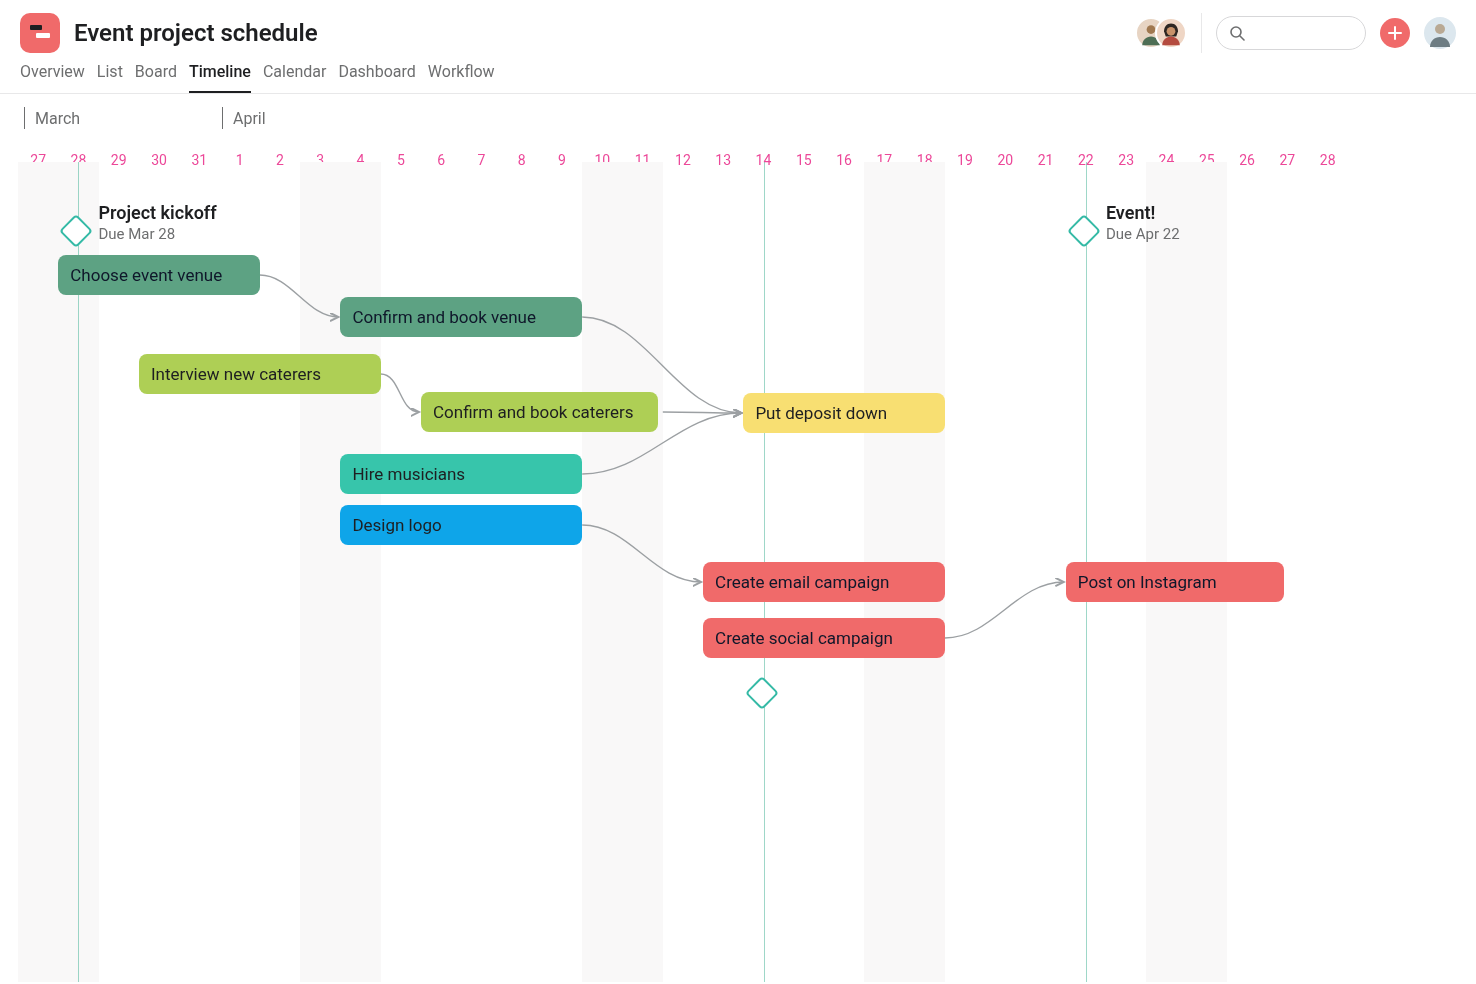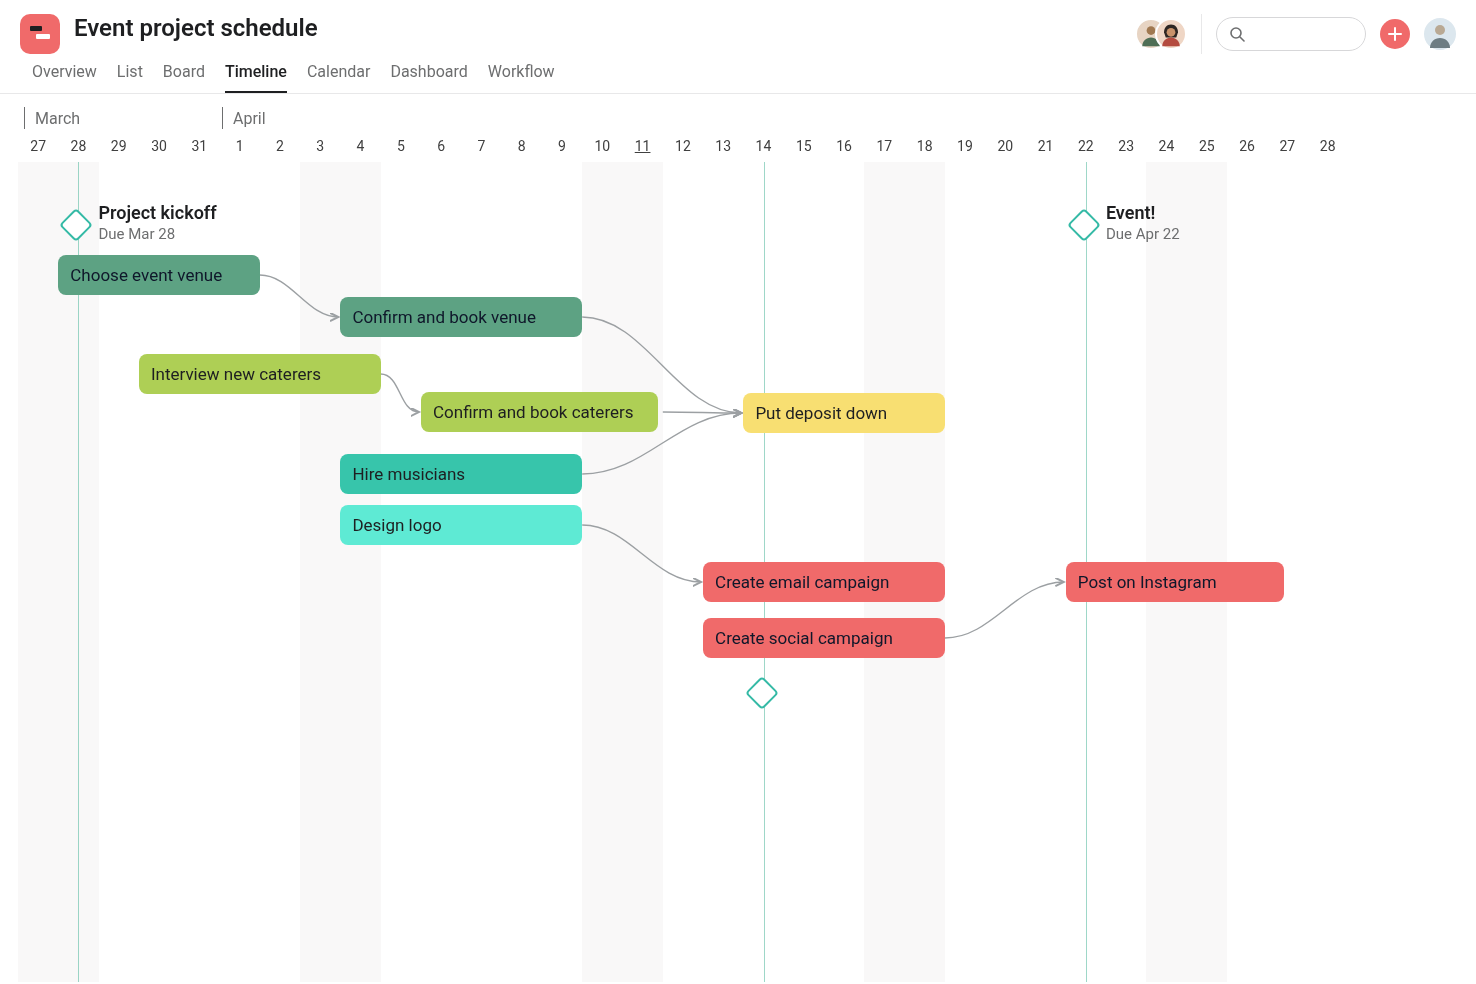--- a/index.html
+++ b/index.html
@@ -8,21 +8,21 @@
     background: #fff;
     color: #1e1f21;
     width: 1476px;
     height: 984px;
     overflow: hidden;
     border-radius: 16px;
   }
   
   .header {
     display: flex;
-    align-items: flex-start;
+    align-items: center;
     padding: 14px 20px 0 20px;
     height: 52px;
   }
   .project-icon {
     width: 40px; height: 40px;
     background: #f06a6a;
     border-radius: 10px;
     display: flex; align-items: center; justify-content: center;
     margin-right: 14px;
     position: relative;
@@ -47,61 +47,61 @@
     display:flex; align-items:center; padding:0 12px; color:#6d6e6f;
   }
   .add-btn {
     width:30px; height:30px; border-radius:50%; background:#f06a6a;
     display:flex; align-items:center; justify-content:center; color:#fff;
     font-size:20px; line-height:1;
   }
   .solo-avatar { width:32px; height:32px; border-radius:50%; }
   
   .tabs {
-    display:flex; gap:20px; padding:10px 20px 0 32px;
+    display:flex; gap:12px; padding:10px 20px 0 20px;
     border-bottom:1px solid #e8e8e9; font-size:16px; color:#6d6e6f;
   }
   .tab { padding-bottom:10px; cursor:pointer; }
   .tab.active { color:#1e1f21; font-weight:500; border-bottom:2px solid #1e1f21; }
   
   .months { position:relative; height:32px; margin-top:6px; }
   .month-label { position:absolute; top:7px; font-size:16px; color:#6d6e6f; display:flex; align-items:center; }
   .month-label::before { content:""; width:1px; height:22px; background:#6d6e6f; margin-right:10px; }
   
   .days-wrap { position:relative; height:30px; }
   .days { position:absolute; left:0; top:0; display:flex; width:100%; }
-  .day { text-align:center; font-size:14px; color:#404040; padding-top:6px; }
+  .day { text-align:center; font-size:14px; color:#ec4899; padding-top:6px;margin-top:14px; }
   
   .timeline-area {
     position:relative; height:820px; overflow:hidden;
   }
   .grid-bg { position:absolute; inset:0; }
   .weekend { position:absolute; top:0; bottom:0; background:#f9f8f8; }
   .svg-lines { position:absolute; inset:0; pointer-events:none; }
   .marker-line { position:absolute; top:0; bottom:0; width:1px; }
   .ml-green { background:#4eb79b; opacity:0.55; }
   .milestone {
-    position:absolute; display:flex; align-items:center; gap:10px;
+    position:absolute; display:flex; align-items:flex-end; gap:10px;
   }
   .diamond {
     width:24px; height:24px; transform:rotate(45deg);
     background:#fff; border:2px solid #35baa6; border-radius:4px;
     margin-top:4px;
   }
   .ms-text .ms-title { font-size:18px; font-weight:600; }
   .ms-text .ms-due { font-size:15px; color:#6d6e6f; margin-top:2px; }
   .task {
     position:absolute; height:40px; display:flex; align-items:center;
     padding:0 12px; font-size:17px; color:#0f172a; border-radius:8px;
     white-space:nowrap;
   }
   .c-green    { background:#5da283; }
   .c-olive    { background:#aecf55; color:#1e1f21; }
   .c-teal     { background:#37c5ab; color:#1e1f21; }
-  .c-orange   { background:#5eead4; color:#1e1f21; }
+  .c-orange   { background:#0ea5e9; color:#1e1f21; }
   .c-yellow   { background:#f8df72; color:#1e1f21; }
   .c-red      { background:#f06a6a; }
 </style>
 </head>
 <body>
 
 <div class="header">
   <div class="project-icon">
     <div class="proj-glyph"></div>
   </div>

